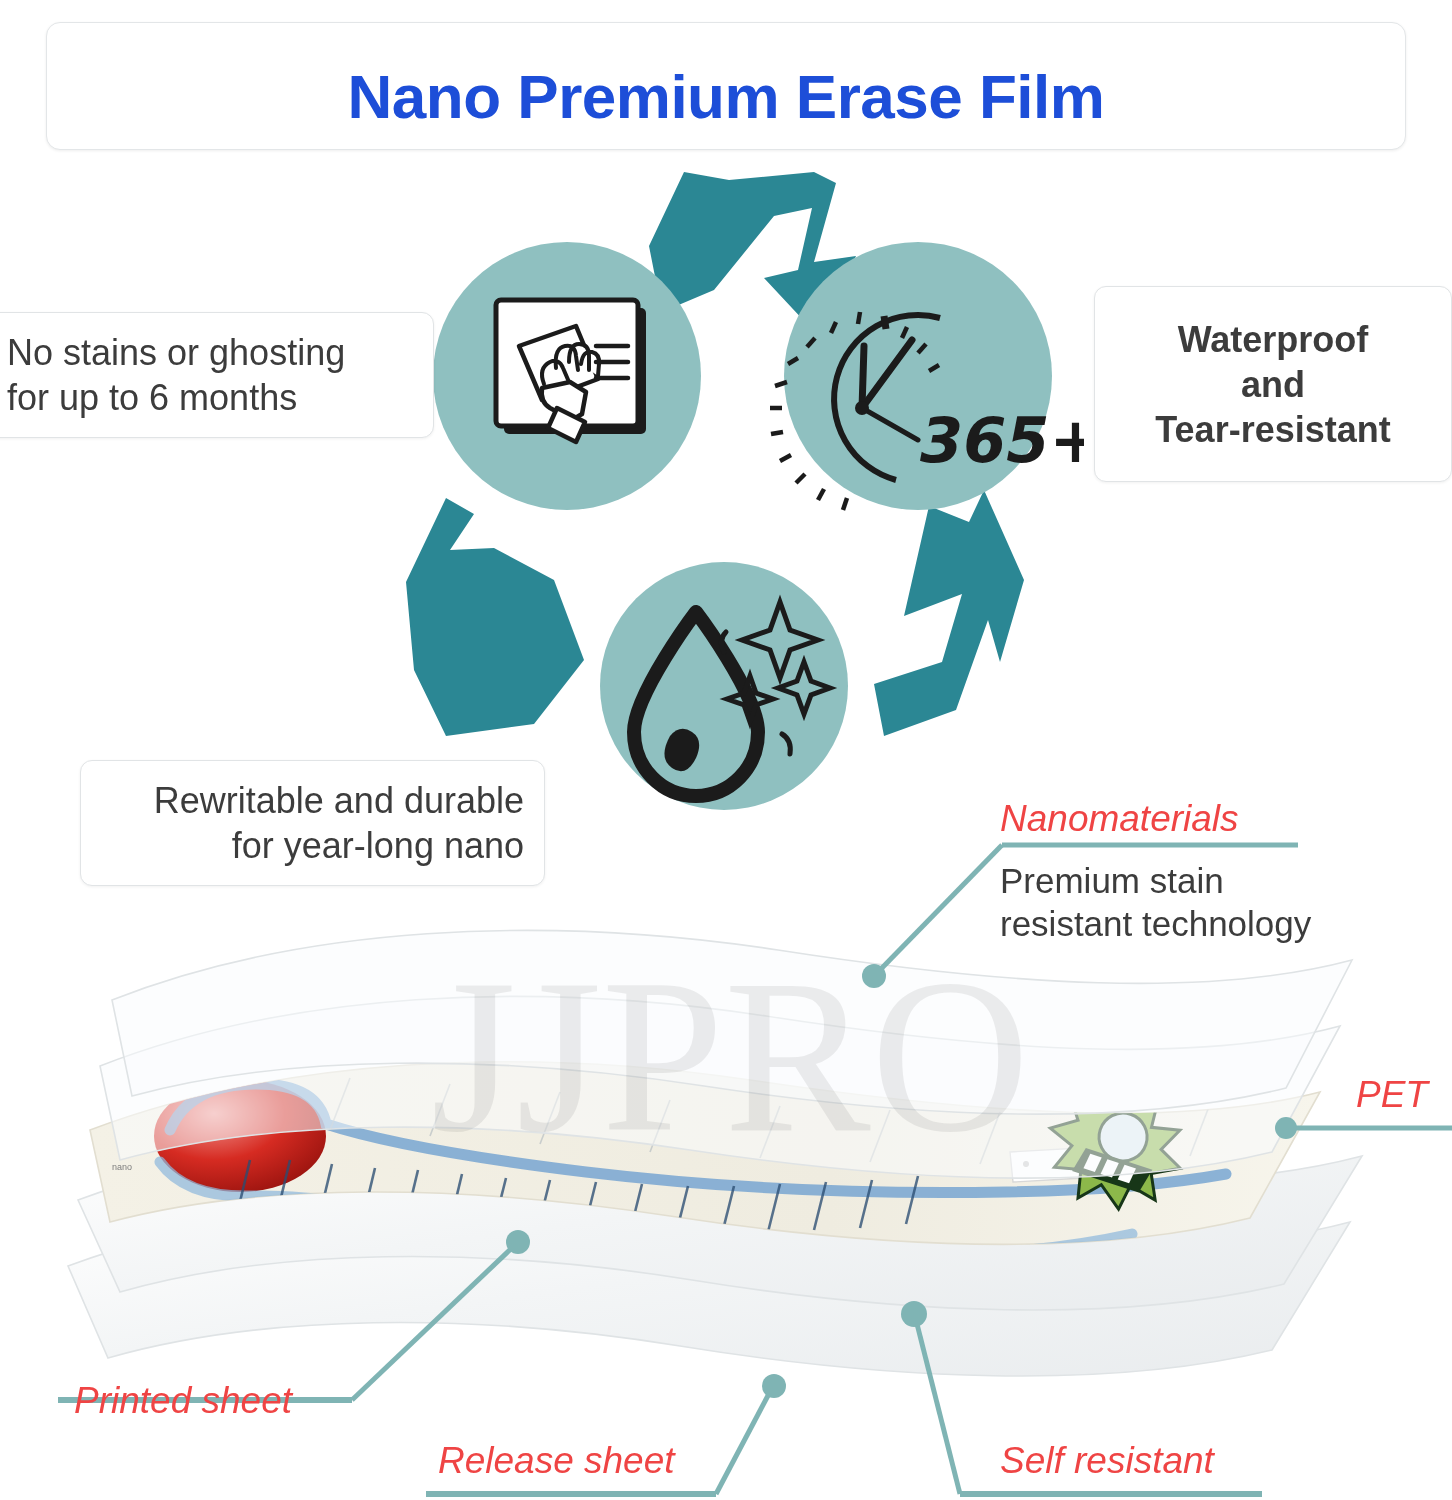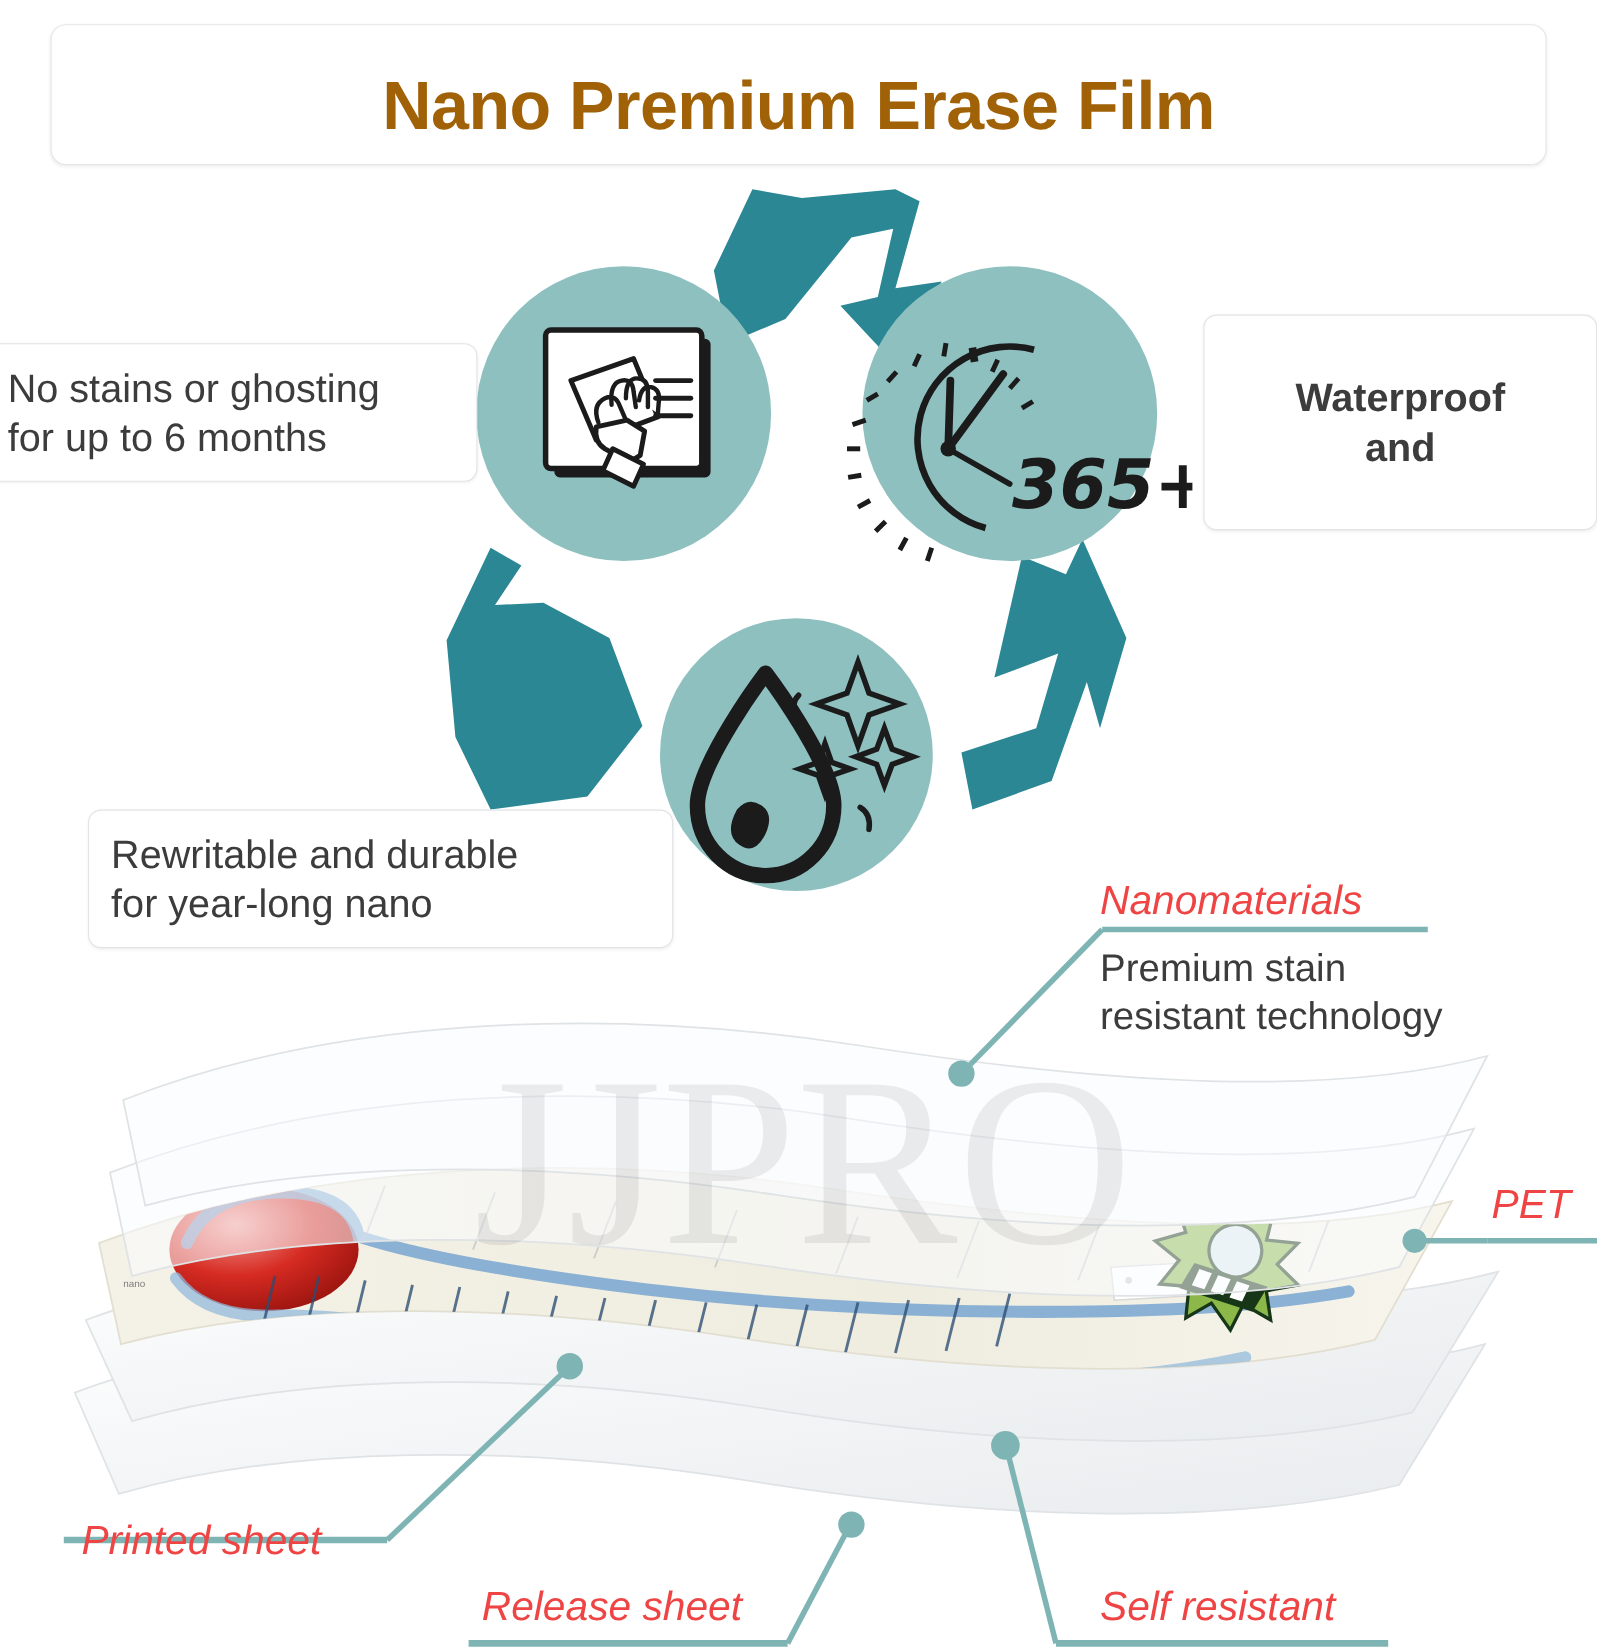--- a/index.html
+++ b/index.html
@@ -22,21 +22,21 @@
     width: 1360px; height: 128px;
     background: #ffffff;
     border: 1px solid #e3e6e8;
     border-radius: 14px;
     box-shadow: 0 1px 3px rgba(0,0,0,0.07);
     display: flex; align-items: center; justify-content: center;
   }
   .title-text {
     font-size: 62px;
     font-weight: 700;
-    color: #a16207;
+    color: #1d4ed8;
     letter-spacing: -0.5px;
     white-space: nowrap;
     margin-top: 20px;
   }
 
   
   .callout {
     position: absolute;
     background: #ffffff;
     border: 1px solid #e1e4e6;
@@ -54,23 +54,23 @@
     text-align: left;
   }
   #callout-waterproof {
     left: 1094px; top: 286px;
     width: 358px; height: 196px;
     text-align: center;
     align-items: center;
     font-weight: bold;
   }
   #callout-rewritable {
-    left: 80px; top: 736px;
-    width: 532px; height: 126px;
-    text-align: left;
+    left: 80px; top: 760px;
+    width: 465px; height: 126px;
+    text-align: right;
   }
   .callout .ln { display: block; white-space: nowrap; }
 
   
   #cycle { position: absolute; left: 384px; top: 150px; width: 700px; height: 680px; font-style: italic; }
   #cycle svg { display: block; }
 
   
   #stack { position: absolute; left: 50px; top: 830px; width: 1360px; height: 560px; }
   #stack svg { display: block; }
@@ -188,20 +188,21 @@
   </div>
 
   <div class="callout" id="callout-no-stains">
     <span class="ln">No stains or ghosting</span>
     <span class="ln">for up to 6 months</span>
   </div>
 
   <div class="callout" id="callout-waterproof">
     <span class="ln">Waterproof</span>
     <span class="ln">and</span>
+    <span class="ln">Tear-resistant</span>
   </div>
 
   <div class="callout" id="callout-rewritable">
     <span class="ln">Rewritable and durable</span>
     <span class="ln">for year-long nano</span>
   </div>
 
   <div id="stack">
     <svg width="1360" height="560" viewBox="0 0 1360 560" xmlns="http://www.w3.org/2000/svg">
       <defs>

